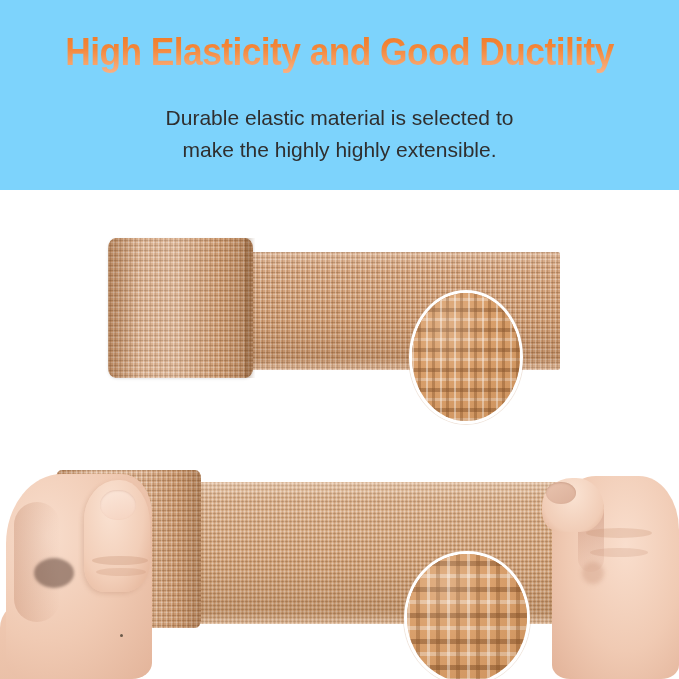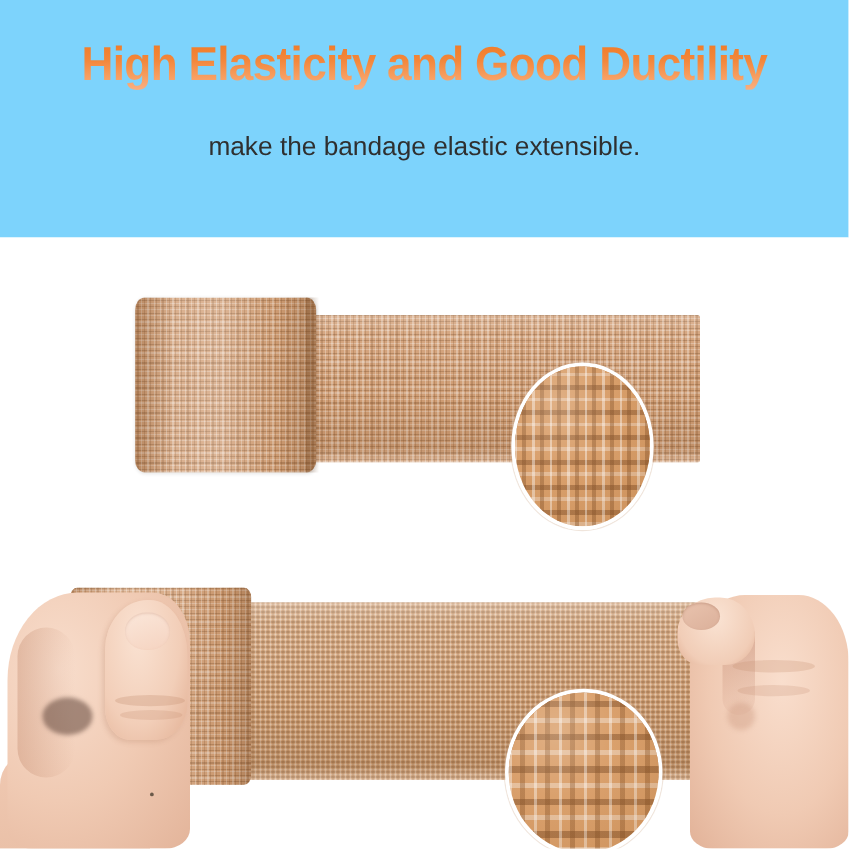--- a/index.html
+++ b/index.html
@@ -344,21 +344,22 @@
   }
 </style>
 </head>
 <body>
 
 <div id="page">
 
   <div class="header-band">
     <div class="headline">High Elasticity and Good Ductility</div>
     <div class="subline">
-      <span class="l2">make the bandage elastic extensible.</span>
+      <span class="l1">Durable elastic material is selected to</span>
+      <span class="l2">make the highly highly extensible.</span>
     </div>
   </div>
 
   <div class="photo-panel" id="panel-top">
 
     <div class="tex" id="top-strip">
       <div class="shade"></div>
     </div>
 
     <div class="tex" id="top-roll">

